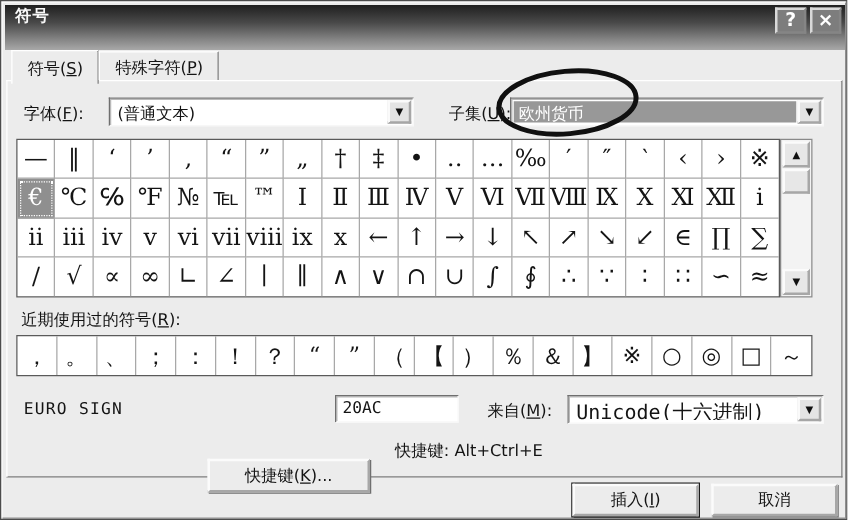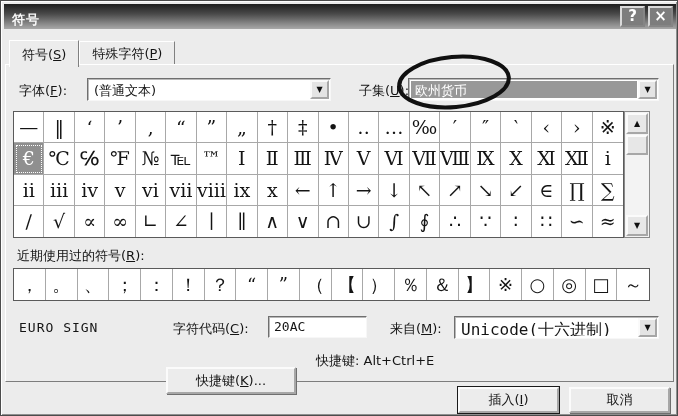--- a/index.html
+++ b/index.html
@@ -4,23 +4,23 @@
 <style>
   html,body{margin:0;padding:0;background:#fff;}
   .dialog{
     position:relative;width:678px;height:416px;box-sizing:border-box;
     background:#ececec;border:1px solid #4c4c4c;
     box-shadow:inset 1px 1px 0 #ffffff, inset -1px -1px 0 #8f8f8f;
     font-family:"DejaVu Sans","Liberation Sans",sans-serif;font-size:13px;color:#141414;
     overflow:hidden;
   }
   .titlebar{
-    position:absolute;left:3px;top:3px;width:672px;height:25px;
+    position:absolute;left:3px;top:3px;width:672px;height:36px;
     background:linear-gradient(180deg,#1f1f1f 0%,#4a4a4a 40%,#8a8a8a 80%,#a8a8a8 100%);
-    display:flex;align-items:flex-end;padding-left:8px;box-sizing:border-box;
+    display:flex;align-items:flex-start;padding-left:8px;box-sizing:border-box;
     color:#f8f8f8;font-weight:bold;letter-spacing:1px;
   }
   .tb-btn{
     position:absolute;top:5px;width:25px;height:21px;box-sizing:border-box;
     background:#7d7d7d;border:2px outset #d9d9d9;
     color:#fff;font-weight:bold;font-size:15px;line-height:16px;text-align:center;cursor:default;
   }
   .tb-help{left:619px;}
   .tb-close{left:647px;}
   .tabs{position:absolute;left:8px;top:39px;height:25px;display:flex;align-items:center;z-index:3;}
@@ -240,21 +240,20 @@
       <div class="rcell">＆</div>
       <div class="rcell">】</div>
       <div class="rcell">※</div>
       <div class="rcell">○</div>
       <div class="rcell">◎</div>
       <div class="rcell">□</div>
       <div class="rcell">～</div>
     </div>
 
   <span class="lbl mono" style="left:18px;top:319px;letter-spacing:1px;">EURO SIGN</span>
-  <span class="lbl" style="left:172px;top:319px;"><span>字符代码(</span><span class="mn">C</span><span>):</span></span>
   <div class="textbox mono" style="left:267px;top:315px;width:99px;height:22px;padding:2px 0 0 5px;">20AC</div>
   <span class="lbl" style="left:389px;top:319px;"><span>来自(</span><span class="mn">M</span><span>):</span></span>
   <div class="combo" style="left:453px;top:315px;width:205px;height:23px;">
     <span class="value mono" style="font-size:16px;">Unicode(十六进制)</span>
     <span class="arrow">▼</span>
   </div>
 
   <div class="btn" style="left:165px;top:366px;width:130px;height:27px;">
       <span><span>快捷键(</span><span class="mn">K</span><span>)...</span></span>
     </div>

